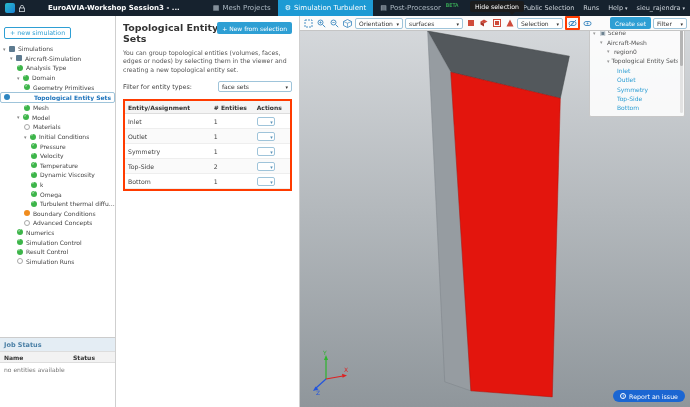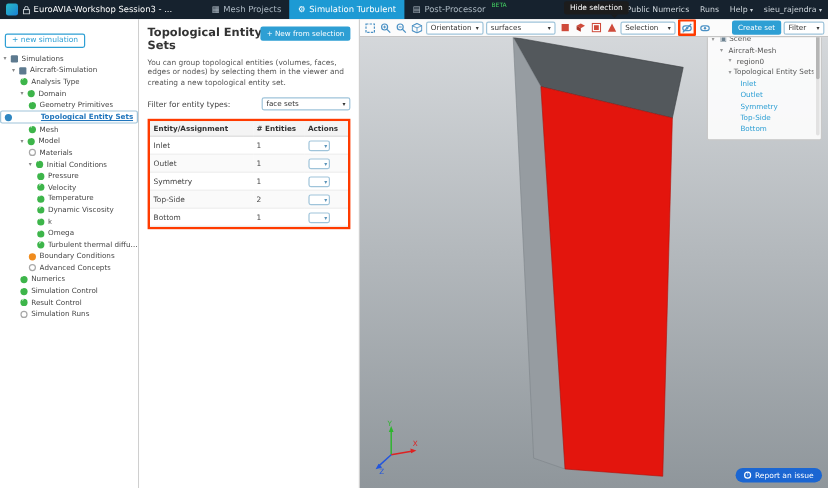--- a/index.html
+++ b/index.html
@@ -1,21 +1,21 @@
 <!DOCTYPE html>
 <html><head>
 <meta charset="utf-8">
 <style>
   * { margin:0; padding:0; box-sizing:border-box; }
   html,body { width:690px; height:407px; overflow:hidden; font-family:"DejaVu Sans","Liberation Sans",sans-serif; background:#fff; position:relative; }
   
   .hdr { height:16px; background:#16222e; display:flex; align-items:center; padding:0 5px; color:#cfd6dc; font-size:7px; }
   .logo { width:10px; height:10px; border-radius:2px; background:linear-gradient(135deg,#28bcc9,#1a7fd4); margin-right:4px; flex:0 0 auto; }
   .lock { width:6px; height:7px; margin-right:3px; flex:0 0 auto; }
-  .proj-title { color:#fff; font-weight:normal; white-space:nowrap; }
+  .proj-title { color:#fff; font-weight:bold; white-space:nowrap;margin-left:20px; }
   .tabs { display:flex; margin-left:26px; height:16px; }
   .tab { display:flex; align-items:center; gap:3px; padding:0 7px; color:#aebac4; white-space:nowrap; }
   .tab.active { background:#1d9ad4; color:#fff; }
   .tab .tico { font-size:7px; line-height:1; }
   .beta { color:#43d162; font-size:5px; margin-left:2px; align-self:flex-start; padding-top:2px; }
   .hnav { margin-left:auto; display:flex; gap:9px; align-items:center; font-size:6.5px; white-space:nowrap; }
   .cv::after { content:"▾"; font-size:5px; color:inherit; margin-left:2px; }
   
   .main { display:flex; height:391px; }
   
@@ -103,21 +103,21 @@
       <span>Simulation Turbulent</span>
     </div>
     <div class="tab">
       <span class="tico">▤</span>
       <span>Post-Processor</span>
       <span class="beta">BETA</span>
     </div>
   </div>
   <div class="hnav">
     <span>Dashboard</span>
-    <span>Public Numerics</span>
+    <span>Public Selection</span>
     <span>Runs</span>
     <span class="cv">Help</span>
     <span class="cv">sieu_rajendra</span>
   </div>
 </div>
 
 <div class="ttp">Hide selection</div>
 
 <div class="main">
 
@@ -216,20 +216,29 @@
           <span class="tl">Simulation Control</span>
         </div>
       <div class="ti lv2">
           <span class="icn chk"></span>
           <span class="tl">Result Control</span>
         </div>
       <div class="ti lv2">
           <span class="icn hollow"></span>
           <span class="tl">Simulation Runs</span>
         </div>
+    </div>
+    <div class="js">
+      <div class="js-h">Job Status</div>
+      <div class="js-cols">
+        <span class="c1">Name</span>
+        <span class="c2">Status</span>
+      </div>
+      <div class="js-empty">no entities available</div>
+      <div class="js-fill"></div>
     </div>
   </div>
 
   <div class="mp">
     <div class="mp-title">Topological Entity Sets</div>
     <span class="btn-blue nfs">+ New from selection</span>
     <div class="mp-desc">You can group topological entities (volumes, faces, edges or nodes) by selecting them in the viewer and creating a new topological entity set.</div>
     <div class="frow">
       <span class="flabel">Filter for entity types:</span>
       <div class="sel sel-f">

